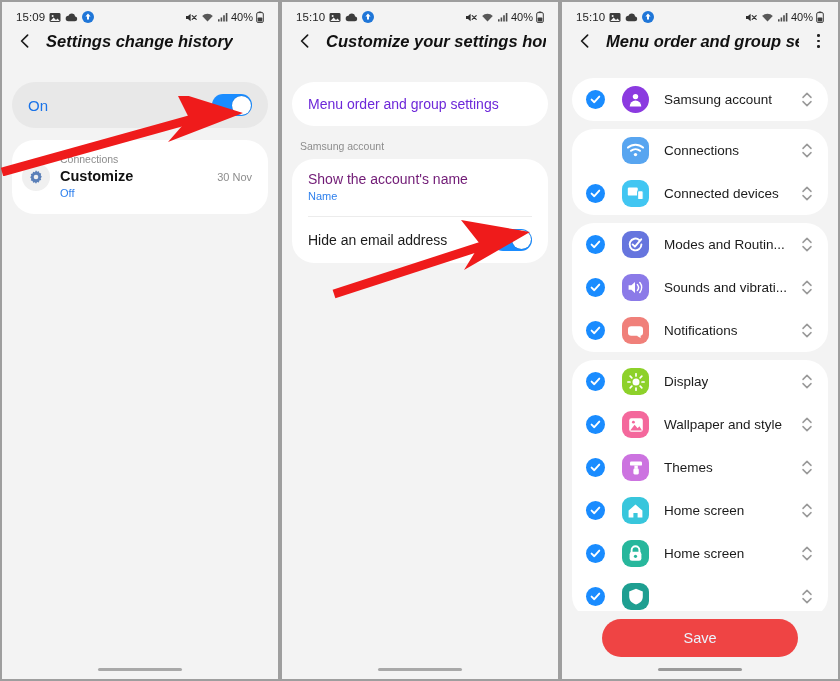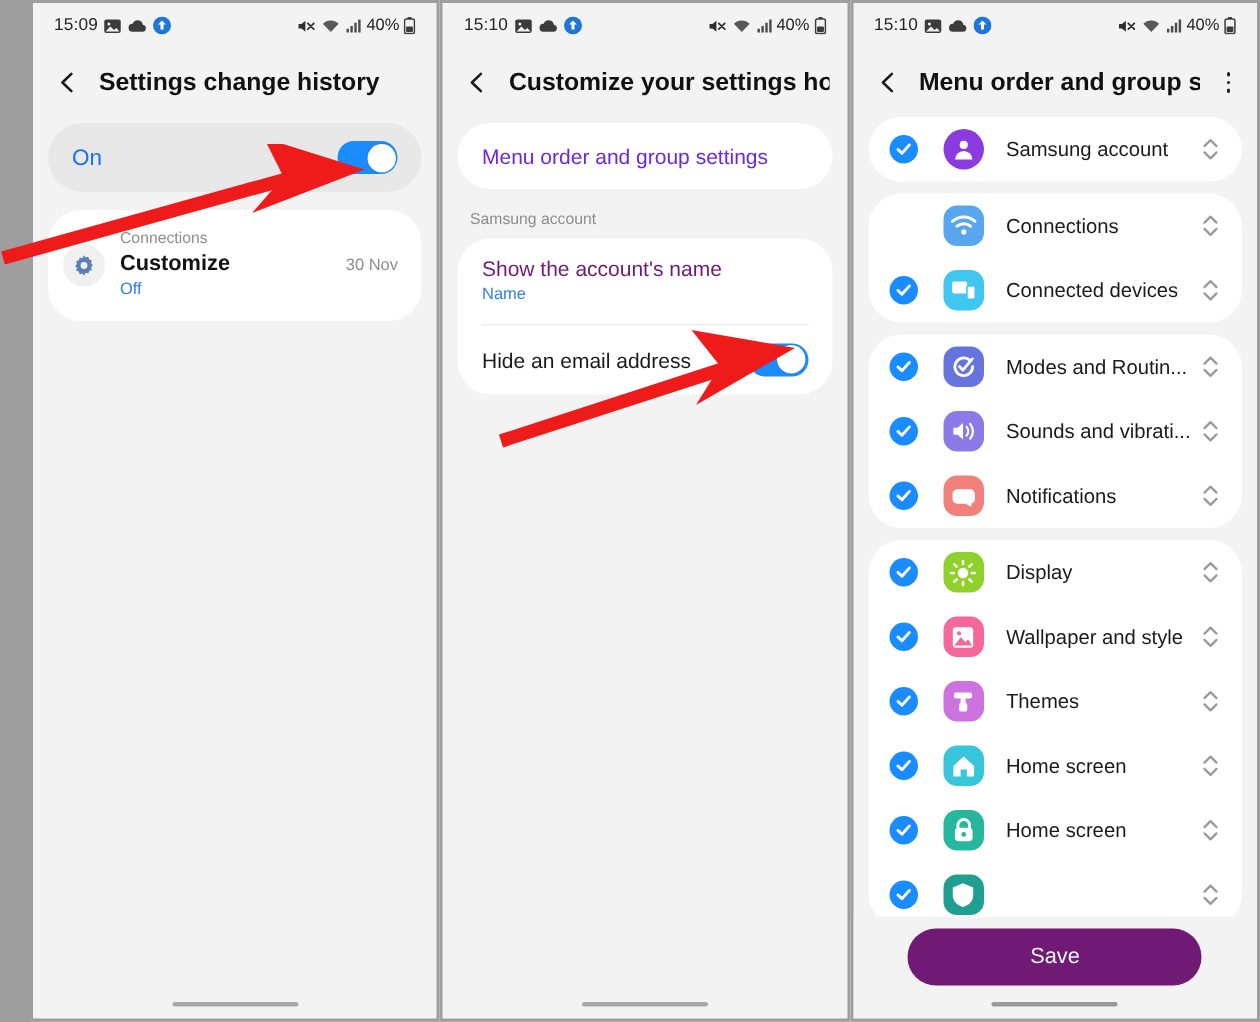--- a/index.html
+++ b/index.html
@@ -2,21 +2,21 @@
 <html><head>
 <meta charset="utf-8">
 <style>
   * { box-sizing: border-box; margin: 0; padding: 0; }
   html, body {
     width: 840px; height: 681px;
     background: #9e9e9e;
     font-family: "Liberation Sans", sans-serif;
     overflow: hidden;
   }
-  .stage { position: relative; width: 840px; height: 484px; display: flex; padding-left: 20px; }
+  .stage { position: relative; width: 840px; height: 484px; display: flex; }
 
   .panel {
     position: relative;
     height: 681px;
     background: #f3f3f3;
     overflow: hidden;
     border: 2px solid #9e9e9e;
   }
   .panel.p1 { width: 280px; }
   .panel.p2 { width: 280px; }
@@ -31,23 +31,24 @@
   }
   .sb-left { display: flex; align-items: center; gap: 4px; }
   .sb-time { font-size: 11.5px; letter-spacing: .1px; color:#242424; }
   .sb-right { margin-left: auto; display: flex; align-items: center; gap: 3px; }
   .sb-ico { display:inline-flex; align-items:center; }
   .sb-batt { font-size: 11px; color:#242424; }
 
   
   .header {
     height: 46px;
-    display: flex; align-items: center;
+    display: flex; align-items: flex-start;
     padding: 0 12px 0 14px;
     gap: 12px;
+    font-style: italic;
   }
   .backchev { width: 18px; height: 18px; flex: 0 0 auto; }
   .htitle {
     font-size: 16.5px; font-weight: bold; color: #111;
     white-space: nowrap; overflow: hidden;
   }
   .kebab { margin-left: auto; width: 16px; height: 18px; display:flex; flex-direction:column;
            justify-content:center; align-items:center; gap:3px; }
   .kebab i { display:block; width:2.6px; height:2.6px; border-radius:50%; background:#222; }
   .onrow {
@@ -145,21 +146,21 @@
   .handle { margin-left: auto; width: 16px; height: 20px; flex: 0 0 auto; }
 
   .savebar {
     position: absolute; left: 0; right: 0; bottom: 0;
     height: 68px; background: #f3f3f3;
     display: flex; align-items: flex-start; justify-content: center;
     padding-top: 8px;
   }
   .savebtn {
     width: 196px; height: 38px; border-radius: 19px;
-    background: #701a75; color: #eaf4fd;
+    background: #ef4444; color: #eaf4fd;
     font-size: 14.5px; display: flex; align-items: center; justify-content: center;
     border: none;
   }
 
   .gesture {
     position: absolute; bottom: 8px; left: 50%; transform: translateX(-50%);
     width: 84px; height: 3.5px; border-radius: 2px; background: #a8a8a8;
   }
   .p3 .gesture { background: #9a9a9a; }
 

